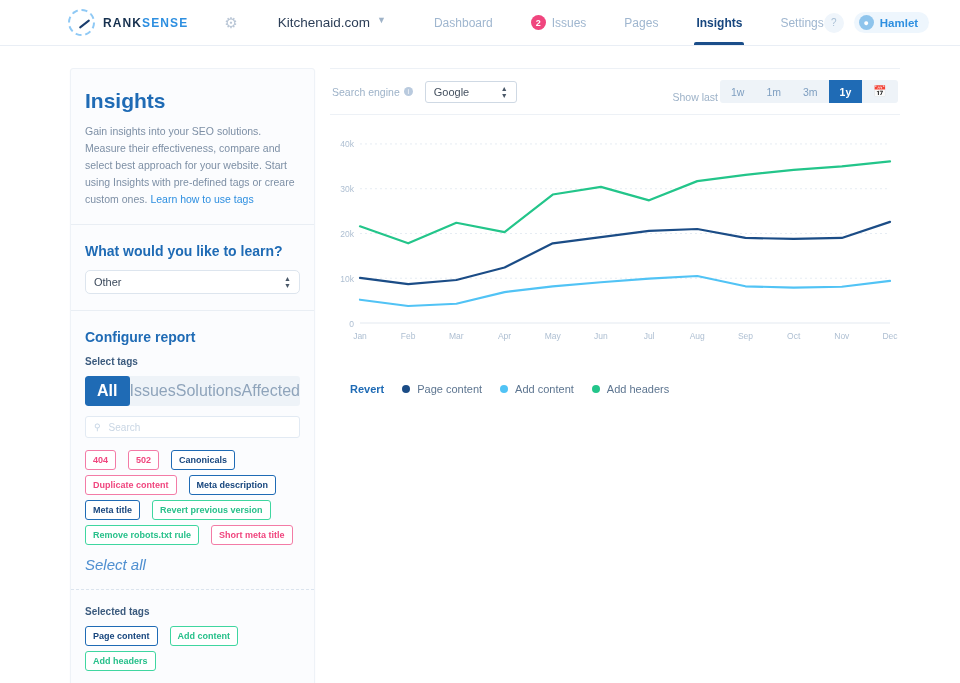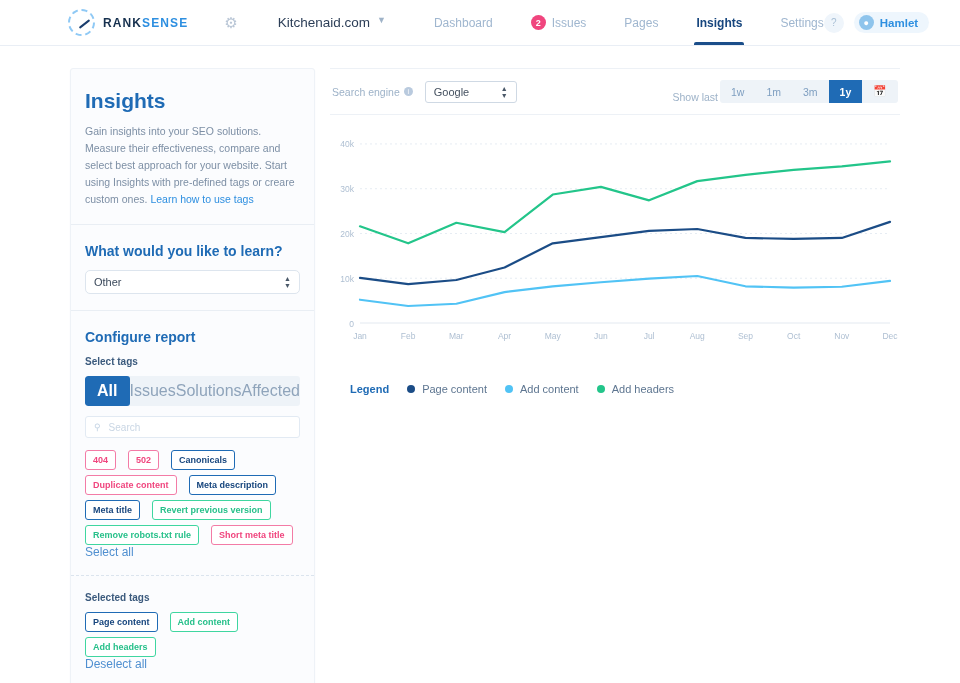--- a/index.html
+++ b/index.html
@@ -136,21 +136,21 @@
 
   .taglist { display:flex; flex-wrap:wrap; gap:5px 12px; }
   .tag {
     font-size:9px; font-weight:bold; border-radius:3px;
     padding:4px 7px; background:#fff; white-space:nowrap; cursor:pointer;
   }
   .tag-pink  { border:1px solid #f37ba6; color:#f0457e; }
   .tag-blue  { border:1.5px solid #1f6bb5; color:#17467e; }
   .tag-green { border:1px solid #3fd6a0; color:#27c08a; }
 
-  .linkline { font-size:12px; color:#4f8fd0; cursor:pointer; }
+  .linkline { font-size:15px; color:#4f8fd0; margin-top:11px; cursor:pointer;font-style:italic; }
 
   
   .main { flex:1; padding-right:60px; }
   .main-title { font-size:17px; color:#3e9ae0; margin:0 0 14px 2px; }
   .rule { height:1px; background:#edf1f6; }
 
   .ctrls { display:flex; align-items:center; padding:11px 2px; }
   .ctrl-label { font-size:10.5px; color:#9db2c8; display:flex; align-items:center; gap:4px; }
   .info-ico { width:9px; height:9px; border-radius:50%; background:#b9cade; color:#fff; font-size:7px; display:flex; align-items:center; justify-content:center; }
   .engine-sel {
@@ -343,21 +343,21 @@
           <text x="463.6363636363637" y="216" text-anchor="middle" font-size="8.5" fill="#aebfd2" font-family="&quot;Liberation Sans&quot;, sans-serif">Oct</text>
           <text x="511.8181818181818" y="216" text-anchor="middle" font-size="8.5" fill="#aebfd2" font-family="&quot;Liberation Sans&quot;, sans-serif">Nov</text>
           <text x="560" y="216" text-anchor="middle" font-size="8.5" fill="#aebfd2" font-family="&quot;Liberation Sans&quot;, sans-serif">Dec</text>
           <polyline points="30,154.7904761904762 78.18181818181819,161.05714285714285 126.36363636363636,157.02857142857144 174.54545454545453,144.4952380952381 222.72727272727272,120.32380952380953 270.9090909090909,114.05714285714286 319.09090909090907,107.7904761904762 367.27272727272725,106 415.45454545454544,114.95238095238095 463.6363636363637,115.84761904761905 511.8181818181818,114.95238095238095 560,98.83809523809525" fill="none" stroke="#1b4c86" stroke-width="2.2" stroke-linejoin="round" stroke-linecap="round"></polyline>
           <polyline points="30,176.7238095238095 78.18181818181819,182.9904761904762 126.36363636363636,180.75238095238095 174.54545454545453,169.1142857142857 222.72727272727272,163.2952380952381 270.9090909090909,159.26666666666665 319.09090909090907,155.68571428571428 367.27272727272725,153 415.45454545454544,163.2952380952381 463.6363636363637,164.63809523809525 511.8181818181818,163.74285714285713 560,157.92380952380952" fill="none" stroke="#51c3f5" stroke-width="2.2" stroke-linejoin="round" stroke-linecap="round"></polyline>
           <polyline points="30,103.31428571428572 78.18181818181819,120.32380952380953 126.36363636363636,99.73333333333333 174.54545454545453,109.13333333333333 222.72727272727272,71.53333333333333 270.9090909090909,63.923809523809524 319.09090909090907,77.35238095238095 367.27272727272725,58.104761904761915 415.45454545454544,51.838095238095235 463.6363636363637,46.91428571428571 511.8181818181818,43.333333333333314 560,38.40952380952379" fill="none" stroke="#23c58a" stroke-width="2.2" stroke-linejoin="round" stroke-linecap="round"></polyline>
         </svg>
     </div>
 
     <div class="legend">
-      <span class="legend-title">Legend</span>
+      <span class="legend-title">Revert</span>
       <span class="legend-item">
         <span class="ldot" style="background:#1b4c86"></span>
         <span class="llabel">Page content</span>
       </span>
       <span class="legend-item">
         <span class="ldot" style="background:#51c3f5"></span>
         <span class="llabel">Add content</span>
       </span>
       <span class="legend-item">
         <span class="ldot" style="background:#23c58a"></span>

